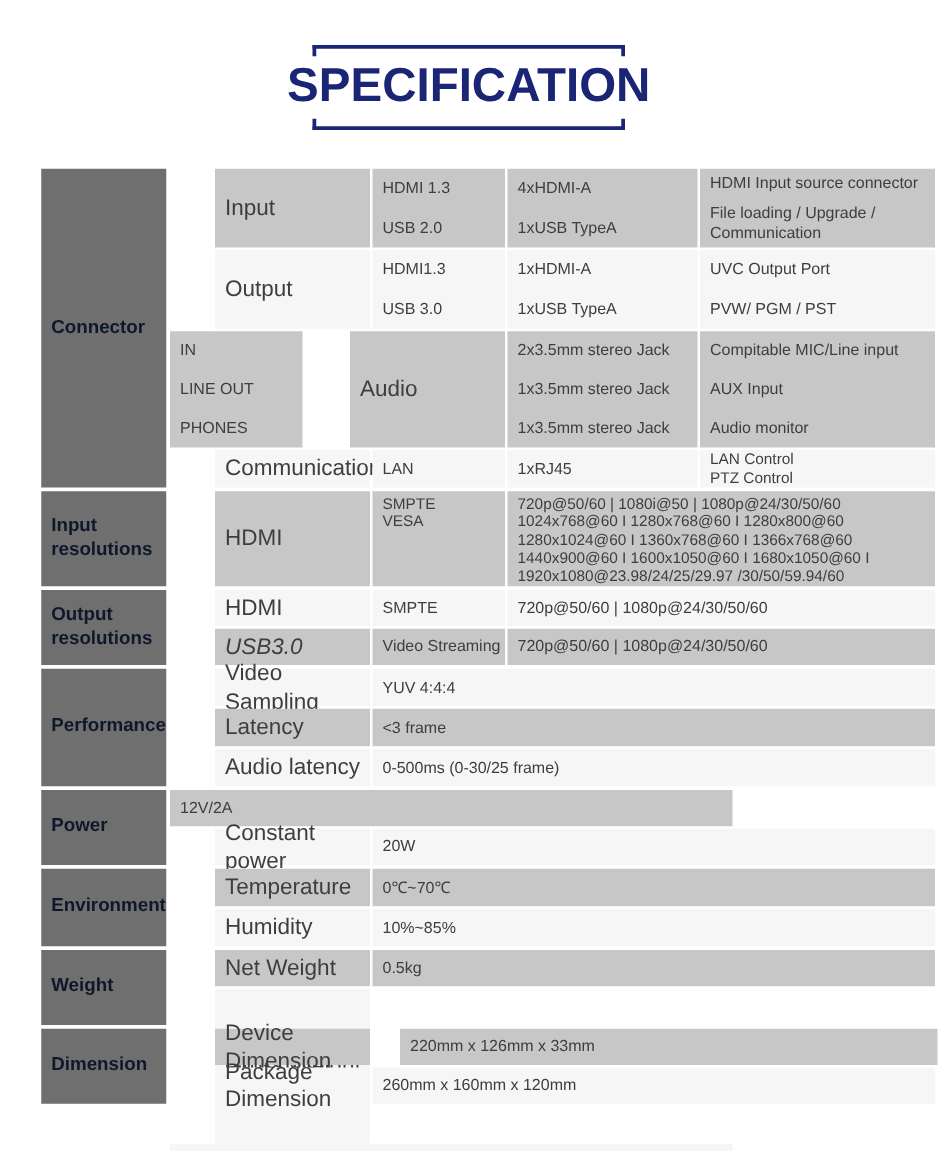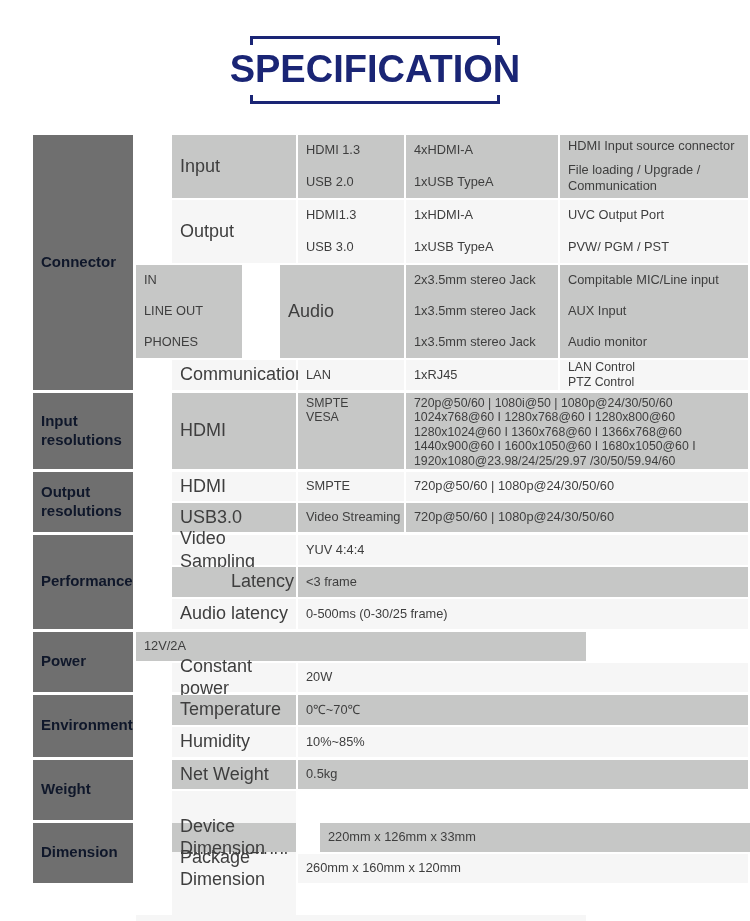--- a/index.html
+++ b/index.html
@@ -153,21 +153,21 @@
             <div class="line">HDMI</div>
           </div>
           <div class="cell light" style="width: 106px; flex: 0 0 106px;">
             <div class="line">SMPTE</div>
           </div>
           <div class="cell light" style="width: 342px; flex: 0 0 342px;">
             <div class="line">720p@50/60 | 1080p@24/30/50/60</div>
           </div>
         </div>
         <div class="spec-row" style="height: 29px;">
-          <div class="cell gray label" style="width: 124px; flex: 0 0 124px;">
+          <div class="cell gray label" style="width: 124px; flex: 0 0 124px; font-style: italic;">
             <div class="line">USB3.0</div>
           </div>
           <div class="cell gray" style="width: 106px; flex: 0 0 106px;">
             <div class="line">Video Streaming</div>
           </div>
           <div class="cell gray" style="width: 342px; flex: 0 0 342px;">
             <div class="line">720p@50/60 | 1080p@24/30/50/60</div>
           </div>
         </div>
       </div>
@@ -177,21 +177,21 @@
       <div class="sec-rows">
         <div class="spec-row" style="height: 30px;">
           <div class="cell light label" style="width: 124px; flex: 0 0 124px;">
             <div class="line">Video Sampling</div>
           </div>
           <div class="cell light" style="width: 450px; flex: 0 0 450px;">
             <div class="line">YUV 4:4:4</div>
           </div>
         </div>
         <div class="spec-row" style="height: 30px;">
-          <div class="cell gray label" style="width: 124px; flex: 0 0 124px; text-align: right;">
+          <div class="cell gray label" style="width: 124px; flex: 0 0 124px;">
             <div class="line">Latency</div>
           </div>
           <div class="cell gray" style="width: 450px; flex: 0 0 450px;">
             <div class="line">&lt;3 frame</div>
           </div>
         </div>
         <div class="spec-row" style="height: 30px;">
           <div class="cell light label" style="width: 124px; flex: 0 0 124px;">
             <div class="line">Audio latency</div>
           </div>

